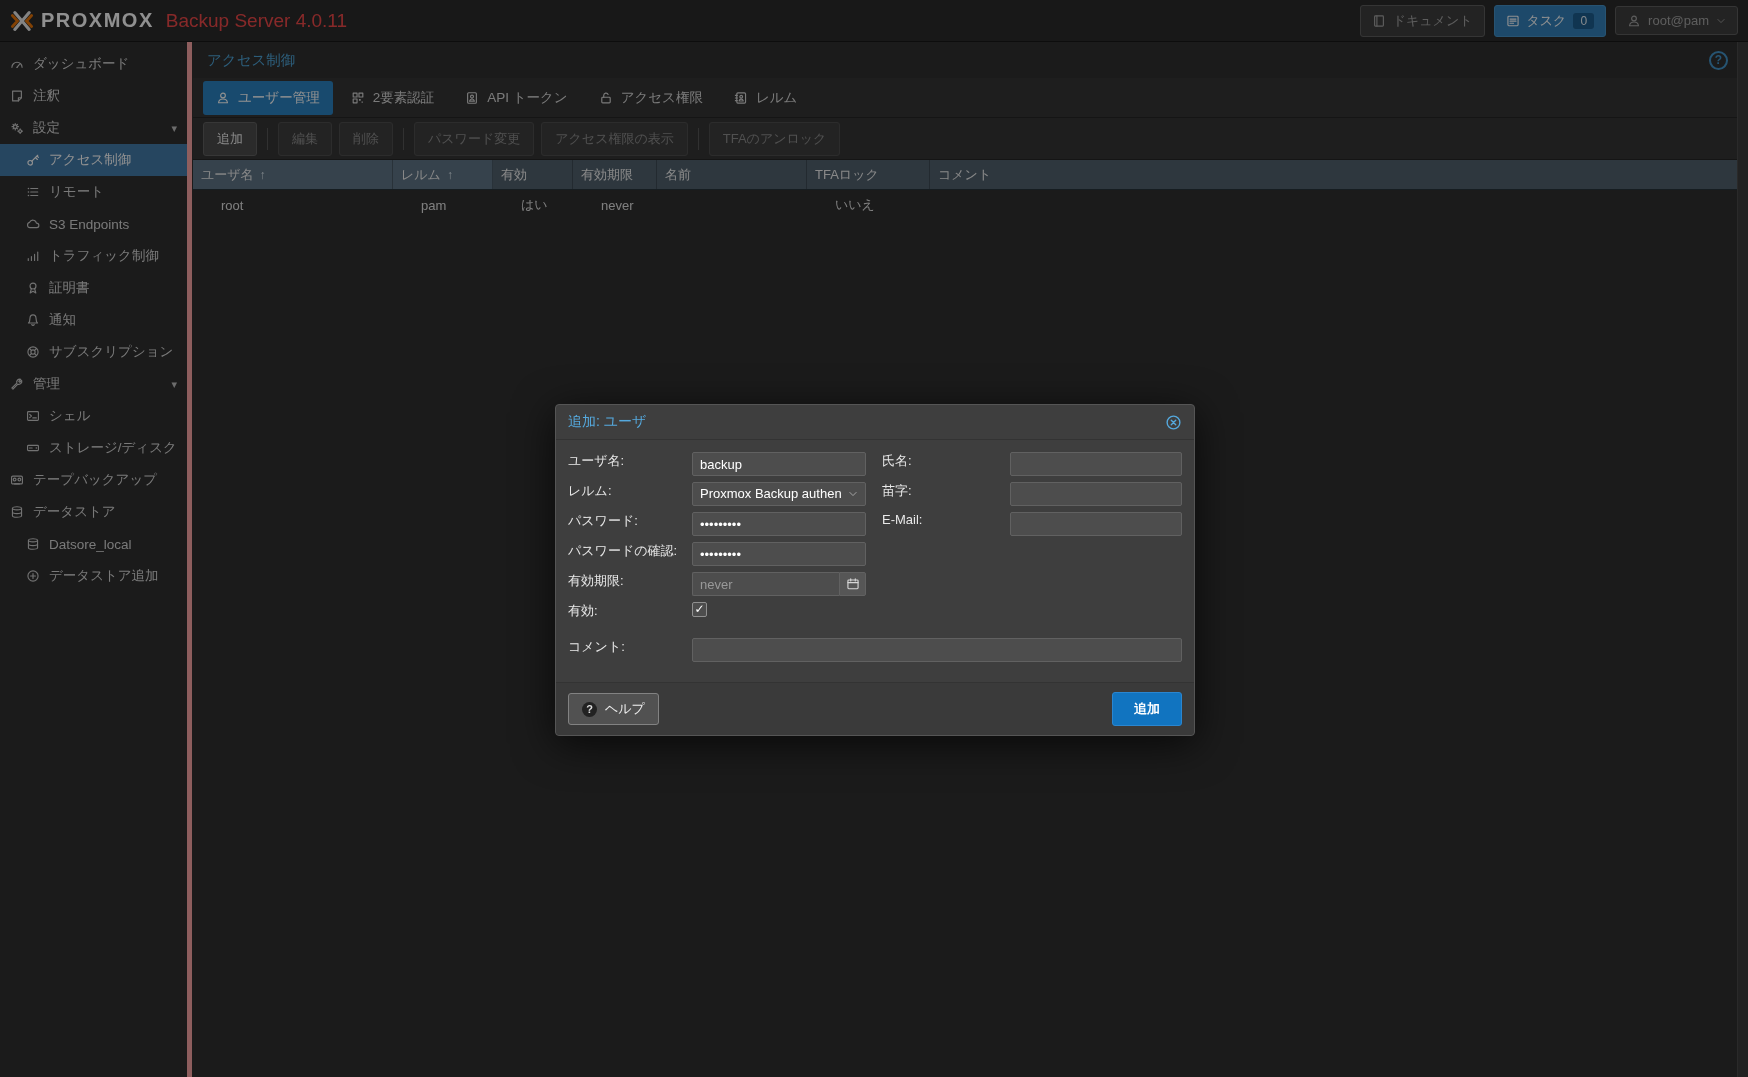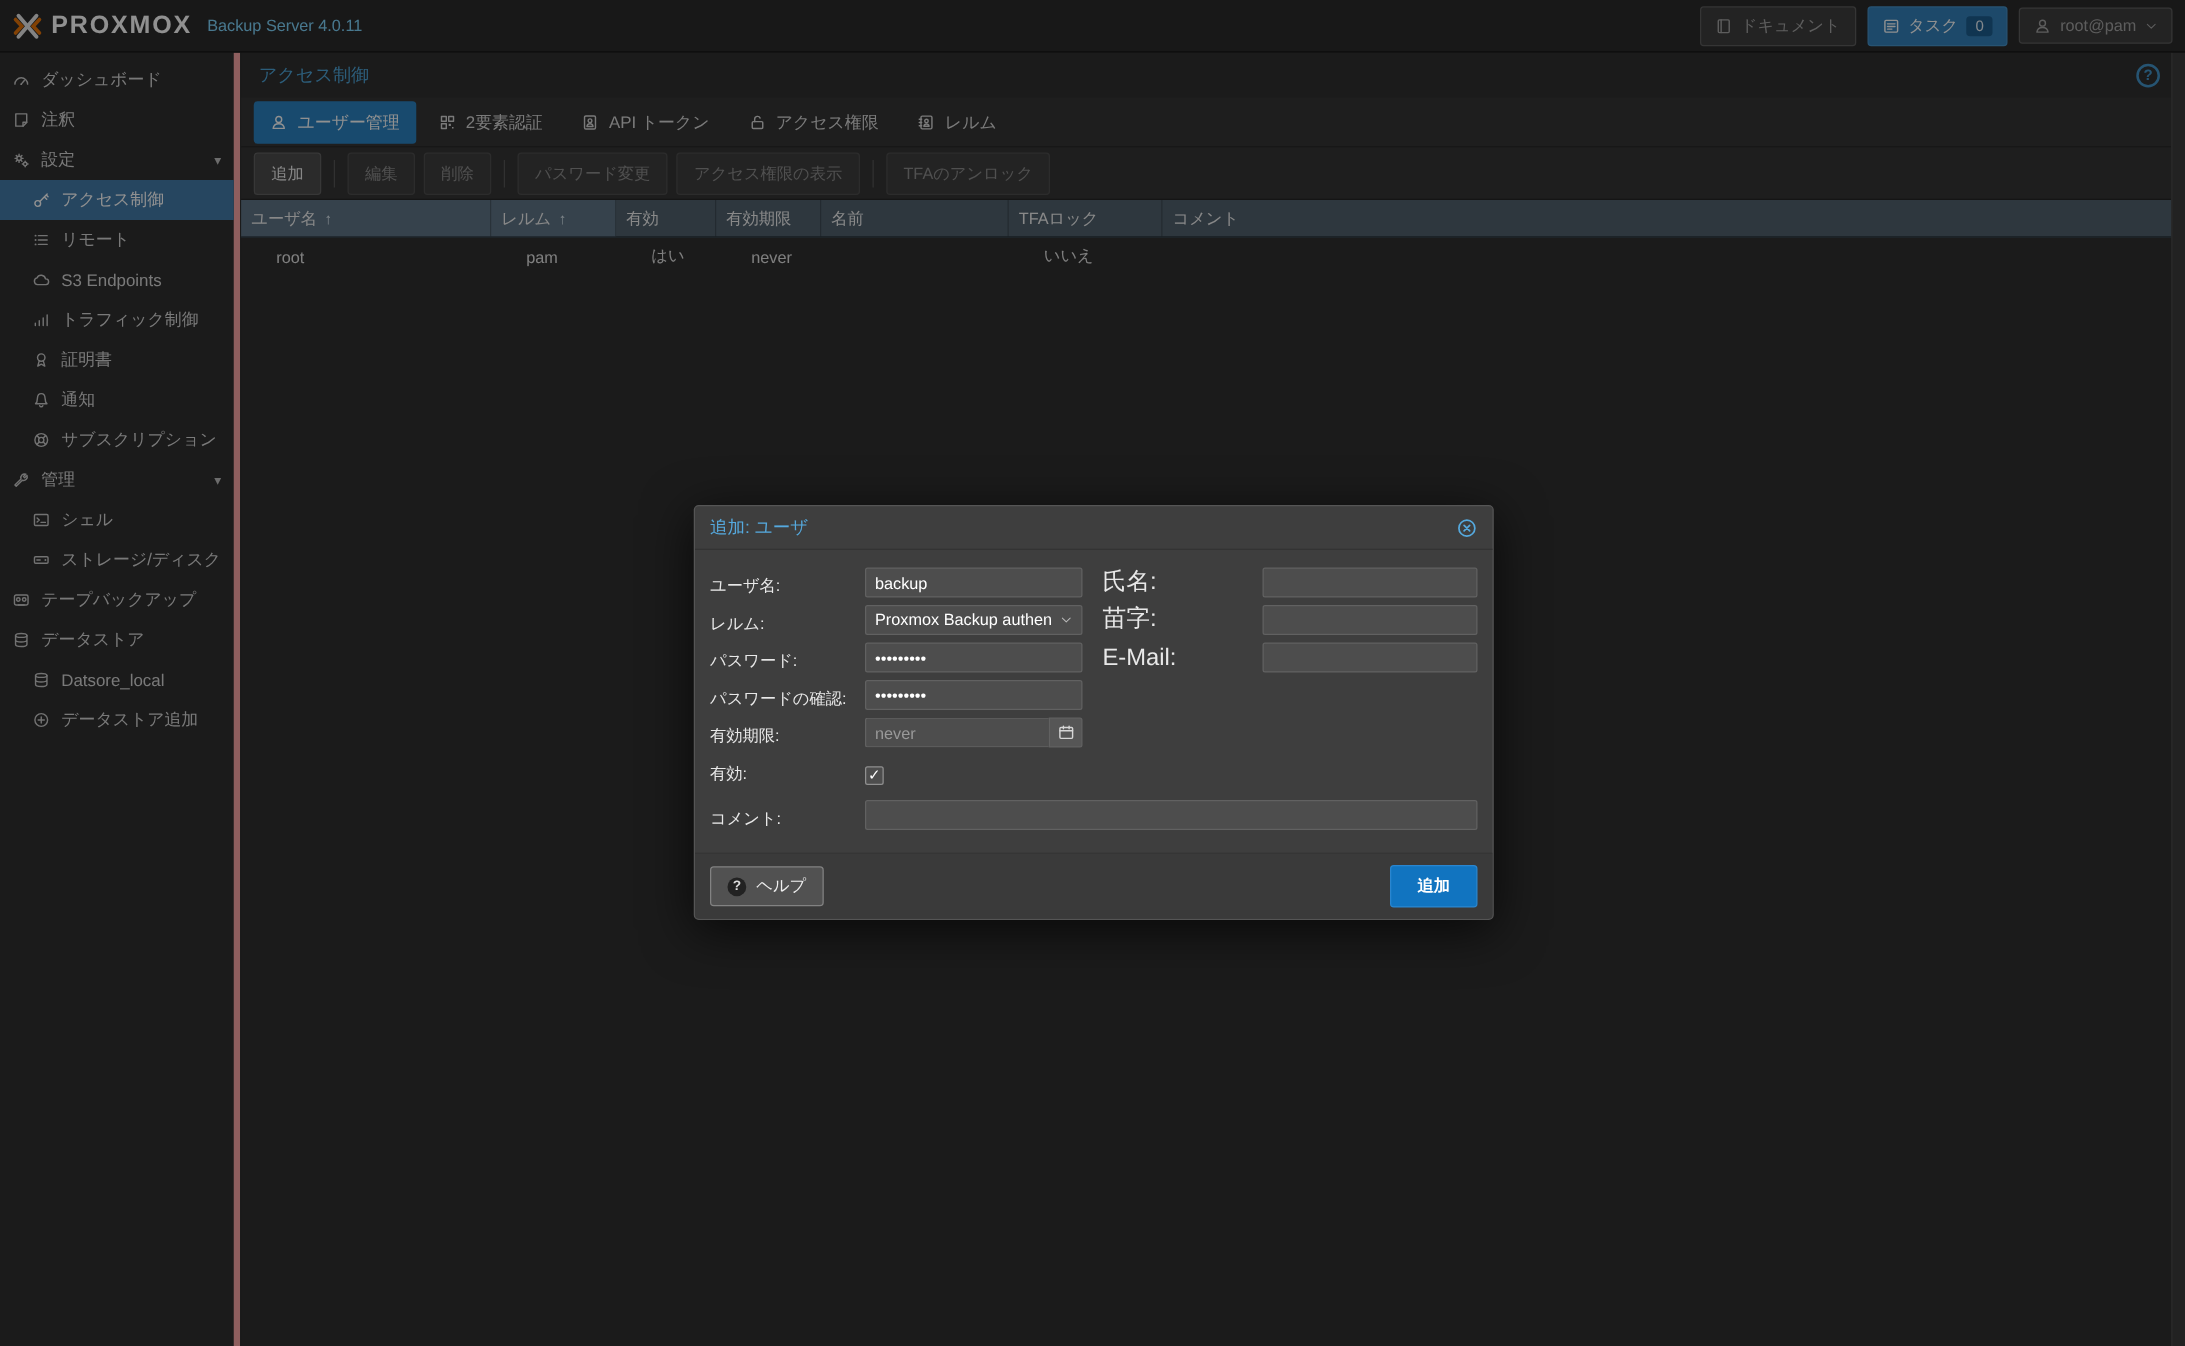--- a/index.html
+++ b/index.html
@@ -16,21 +16,21 @@
 
   
   .app-header {
     position: absolute; top: 0; left: 0; width: 100%; height: 42px;
     background: #262626; border-bottom: 1px solid #111;
     display: flex; align-items: center; padding: 0 10px; z-index: 10;
   }
   .logo { display: flex; align-items: center; gap: 7px; }
   .logo-mark svg { width: 24px; height: 24px; display: block; }
   .logo-text { font-weight: bold; font-size: 20px; color: #ffffff; letter-spacing: 1.5px; }
-  .version { margin-left: 12px; color: #7dd3fc; font-size: 13px; }
+  .version { margin-left: 12px; color: #ef4444; font-size: 19px; }
   .header-right { margin-left: auto; display: flex; gap: 9px; align-items: center; }
   .hbtn {
     display: flex; align-items: center; gap: 7px;
     background: #3a3a3a; border: 1px solid #5a5a5a; color: #a3a3a3;
     padding: 6px 11px; border-radius: 3px; font-size: 13px; font-family: inherit; cursor: pointer;
   }
   .hbtn-blue { background: #2f7fba; border-color: #4190c9; color: #fff; }
   .badge { background: #175a8c; border-radius: 3px; padding: 1px 7px; font-size: 12px; color: #e8f1f8; }
   .caret svg { width: 10px; height: 10px; }
 
@@ -104,23 +104,23 @@
   .dialog {
     position: absolute; left: 555px; top: 404px; width: 640px;
     background: #3e3e3e; border: 1px solid #555; border-radius: 4px;
     box-shadow: 0 8px 40px rgba(0,0,0,.7); z-index: 100;
   }
   .dialog-header { height: 35px; display: flex; align-items: center; padding: 0 12px; border-bottom: 1px solid #333; }
   .dialog-title { color: #55a9de; font-size: 14px; }
   .dialog-close { margin-left: auto; color: #55a9de; display: flex; cursor: pointer; }
   .dialog-close svg { width: 17px; height: 17px; }
   .dialog-body { padding: 12px 12px 14px; }
-  .form-row { display: flex; align-items: flex-end; height: 26px; margin-bottom: 4px; }
+  .form-row { display: flex; align-items: flex-start; height: 26px; margin-bottom: 4px; }
   .flabel { width: 124px; flex: 0 0 auto; color: #e8e8e8; font-size: 13px; white-space: nowrap; overflow: hidden; }
-  .flabel2 { width: 128px; flex: 0 0 auto; color: #e8e8e8; font-size: 19px; margin-left: 16px; }
+  .flabel2 { width: 128px; flex: 0 0 auto; color: #e8e8e8; font-size: 13px; margin-left: 16px; }
   .fslot { width: 174px; flex: 0 0 auto; display: flex; }
   .fslot2 { flex: 1 1 auto; display: flex; }
   .finput {
     height: 24px; width: 100%; background: #4d4d4d; border: 1px solid #616161; border-radius: 2px;
     color: #ffffff; padding: 0 7px; font-family: inherit; font-size: 13px;
   }
   input.finput::placeholder { color: #999999; }
   .combo { display: flex; align-items: center; cursor: pointer; }
   .combo-text { flex: 1; overflow: hidden; white-space: nowrap; line-height: 22px; }
   .combo-caret { color: #b8b8b8; display: flex; margin-left: 4px; }

